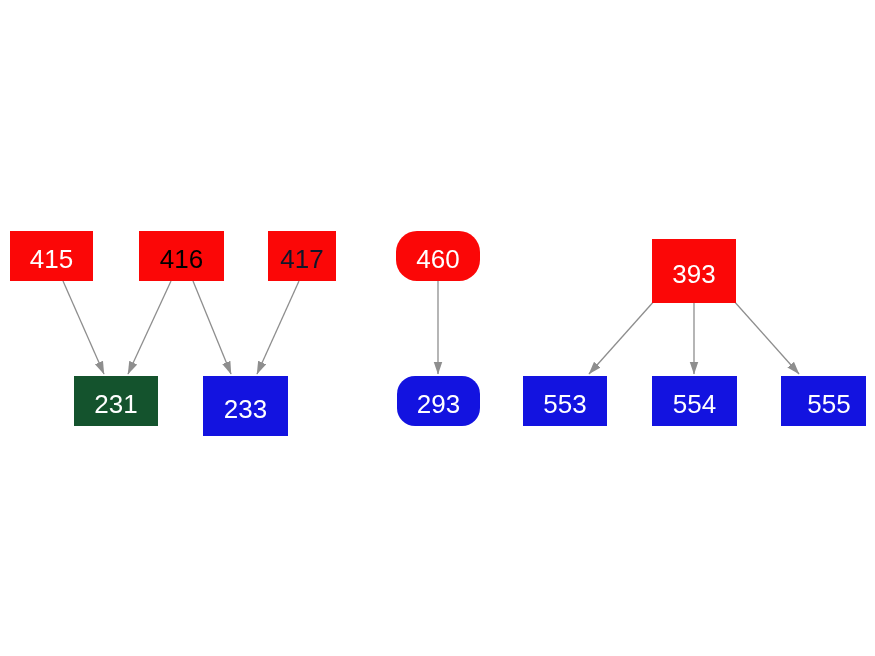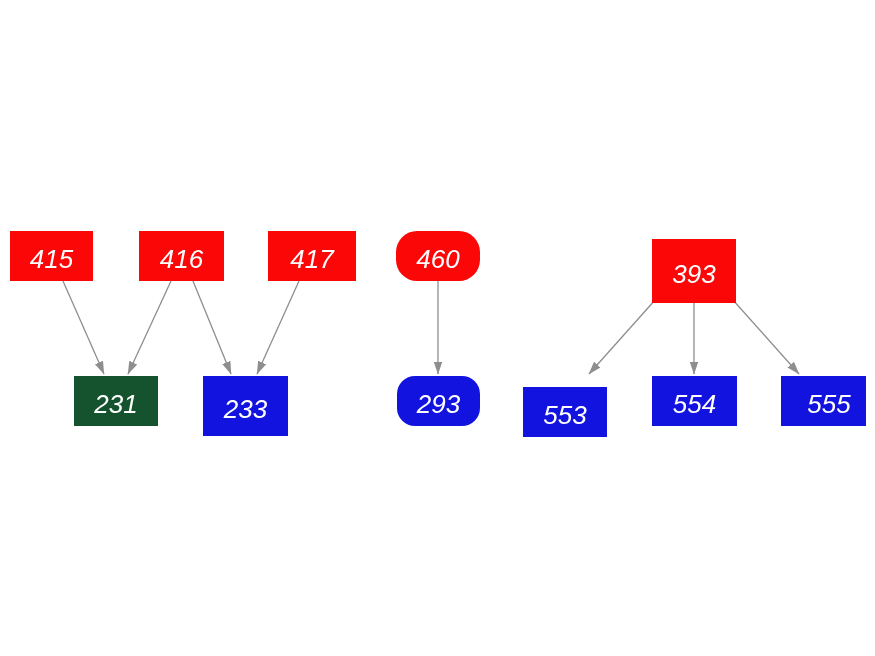--- a/index.html
+++ b/index.html
@@ -35,21 +35,21 @@
     user-select: none;
   }
   .edge-line {
     fill: none;
     stroke-width: 1.3px;
   }
 </style>
 </head>
 <body>
 
-<div id="canvas" style="width: 875px; height: 656px; background: rgb(255, 255, 255); font-style: italic;">
+<div id="canvas" style="width: 875px; height: 656px; background: rgb(255, 255, 255);">
   <svg id="edges-layer" viewBox="0 0 875 656" xmlns="http://www.w3.org/2000/svg">
     <defs>
       <marker id="arrowhead" markerUnits="userSpaceOnUse" markerWidth="16" markerHeight="12" refX="12.5" refY="5" orient="auto">
         <path d="M0,0.6 L13,5 L0,9.4 Z" fill="#8e8e8e"></path>
       </marker>
     </defs>
     <g id="edges-group">
         <line x1="63" y1="281" x2="104" y2="374" class="edge-line" stroke="#8e8e8e" marker-end="url(#arrowhead)"></line>
         <line x1="171" y1="281" x2="128" y2="374" class="edge-line" stroke="#8e8e8e" marker-end="url(#arrowhead)"></line>
         <line x1="193" y1="281" x2="231" y2="374" class="edge-line" stroke="#8e8e8e" marker-end="url(#arrowhead)"></line>
@@ -57,42 +57,42 @@
         <line x1="438" y1="281" x2="438" y2="374" class="edge-line" stroke="#8e8e8e" marker-end="url(#arrowhead)"></line>
         <line x1="672" y1="281" x2="589" y2="374" class="edge-line" stroke="#8e8e8e" marker-end="url(#arrowhead)"></line>
         <line x1="694" y1="281" x2="694" y2="374" class="edge-line" stroke="#8e8e8e" marker-end="url(#arrowhead)"></line>
         <line x1="716" y1="281" x2="799" y2="374" class="edge-line" stroke="#8e8e8e" marker-end="url(#arrowhead)"></line>
       </g>
   </svg>
   <div id="nodes-layer">
       <div class="graph-node" style="left: 10px; top: 231px; width: 83px; height: 50px; background: rgb(251, 7, 7); color: rgb(255, 255, 255);">
         <span>415</span>
       </div>
-      <div class="graph-node" style="left: 139px; top: 231px; width: 85px; height: 50px; background: rgb(251, 7, 7); color: #ffffff;">
+      <div class="graph-node" style="left: 139px; top: 231px; width: 85px; height: 50px; background: rgb(251, 7, 7); color: #000000;">
         <span>416</span>
       </div>
-      <div class="graph-node" style="left: 268px; top: 231px; width: 88px; height: 50px; background: rgb(251, 7, 7); color: #ffffff;">
+      <div class="graph-node" style="left: 268px; top: 231px; width: 68px; height: 50px; background: rgb(251, 7, 7); color: #0f172a;">
         <span>417</span>
       </div>
       <div class="graph-node" style="left: 396px; top: 231px; width: 84px; height: 50px; background: rgb(251, 7, 7); color: rgb(255, 255, 255); border-radius: 21px;">
         <span>460</span>
       </div>
       <div class="graph-node" style="left: 652px; top: 239px; width: 84px; height: 64px; background: rgb(251, 7, 7); color: #ffffff;">
         <span>393</span>
       </div>
       <div class="graph-node" style="left: 74px; top: 376px; width: 84px; height: 50px; background: #14532d; color: rgb(255, 255, 255);">
         <span>231</span>
       </div>
       <div class="graph-node" style="left: 203px; top: 376px; width: 85px; height: 60px; background: rgb(19, 19, 224); color: #ffffff;">
         <span>233</span>
       </div>
       <div class="graph-node" style="left: 397px; top: 376px; width: 83px; height: 50px; background: rgb(19, 19, 224); color: rgb(255, 255, 255); border-radius: 18px;">
         <span>293</span>
       </div>
-      <div class="graph-node" style="left: 523px; top: 376px; width: 84px; height: 50px; background: rgb(19, 19, 224); color: rgb(255, 255, 255); margin-top: 11px;">
+      <div class="graph-node" style="left: 523px; top: 376px; width: 84px; height: 50px; background: rgb(19, 19, 224); color: rgb(255, 255, 255);">
         <span>553</span>
       </div>
       <div class="graph-node" style="left: 652px; top: 376px; width: 85px; height: 50px; background: rgb(19, 19, 224); color: rgb(255, 255, 255);">
         <span>554</span>
       </div>
       <div class="graph-node" style="left: 781px; top: 376px; width: 85px; height: 50px; background: rgb(19, 19, 224); color: rgb(255, 255, 255); padding-left: 11px;">
         <span>555</span>
       </div>
     </div>
 </div>

